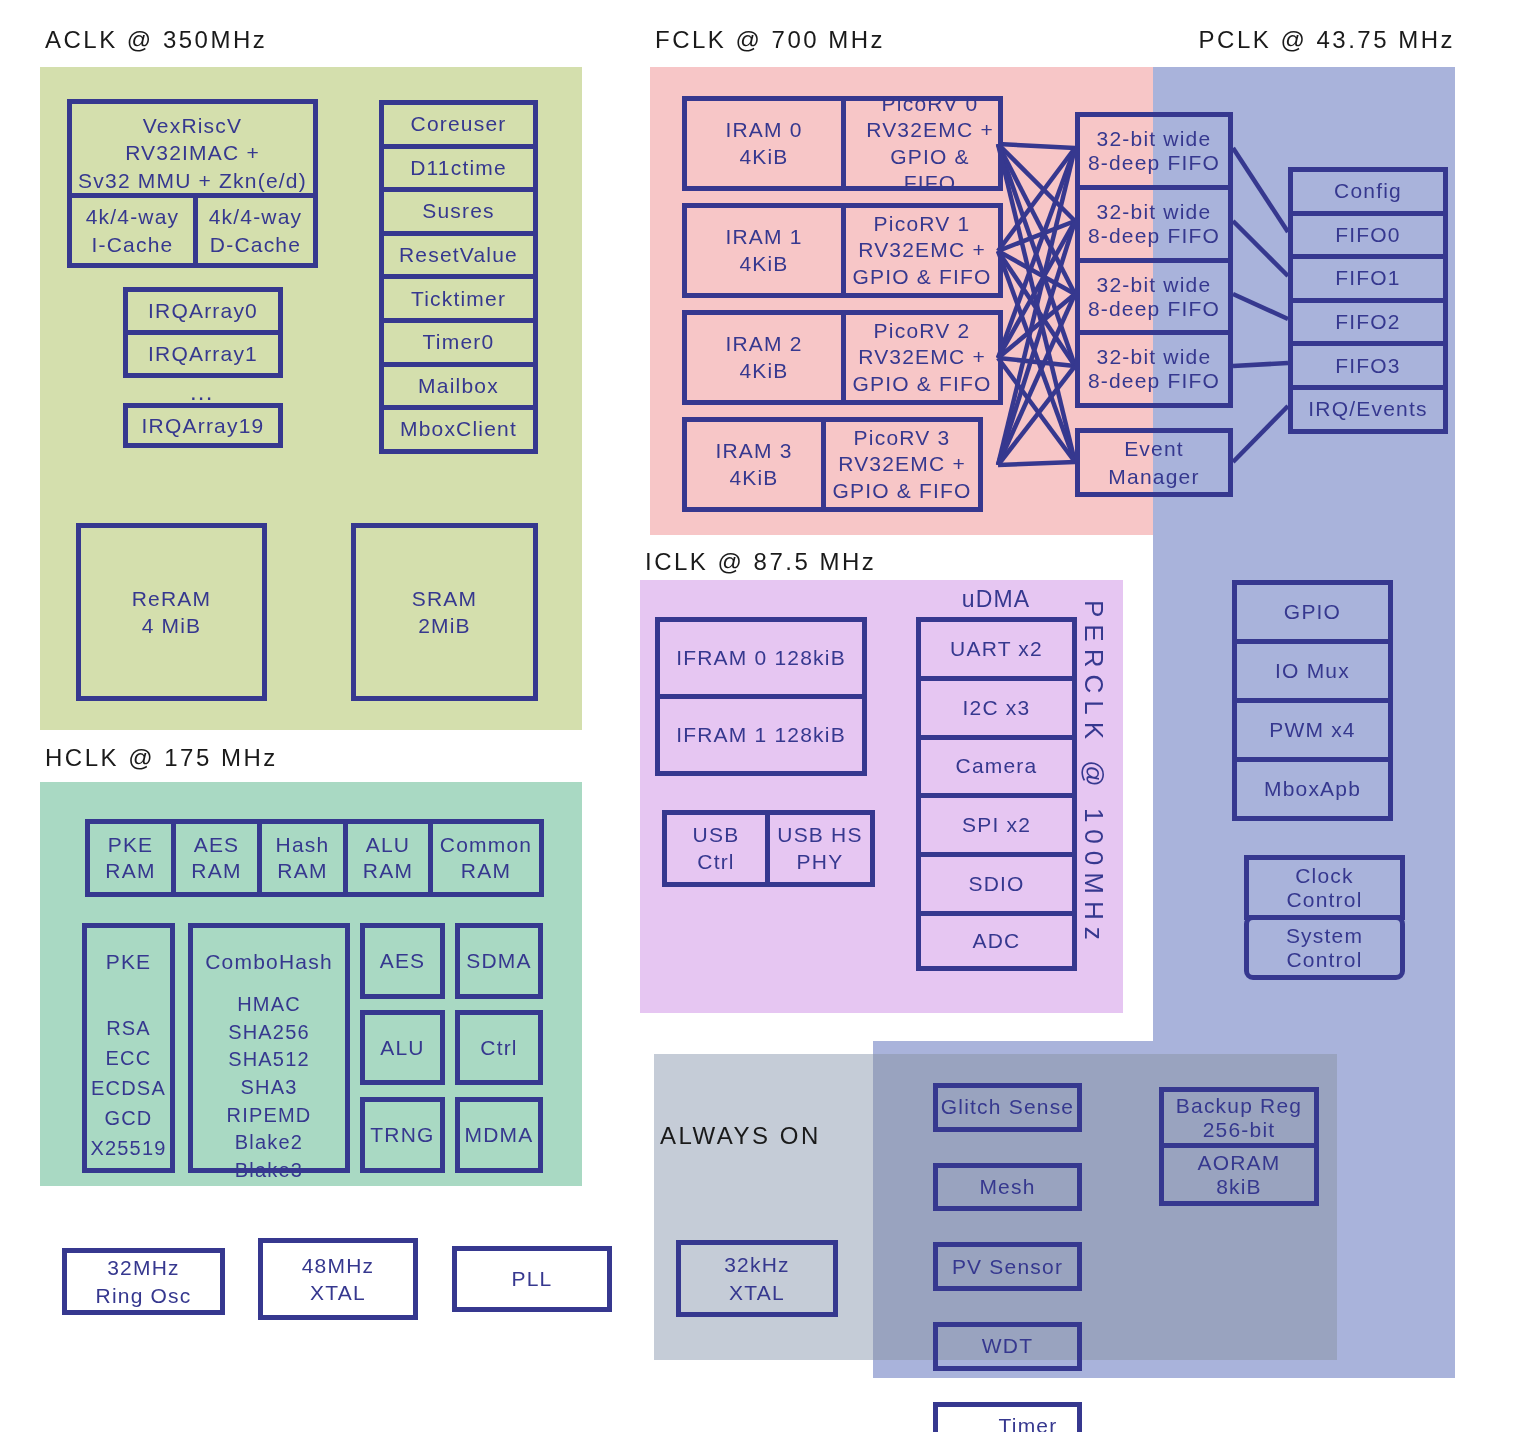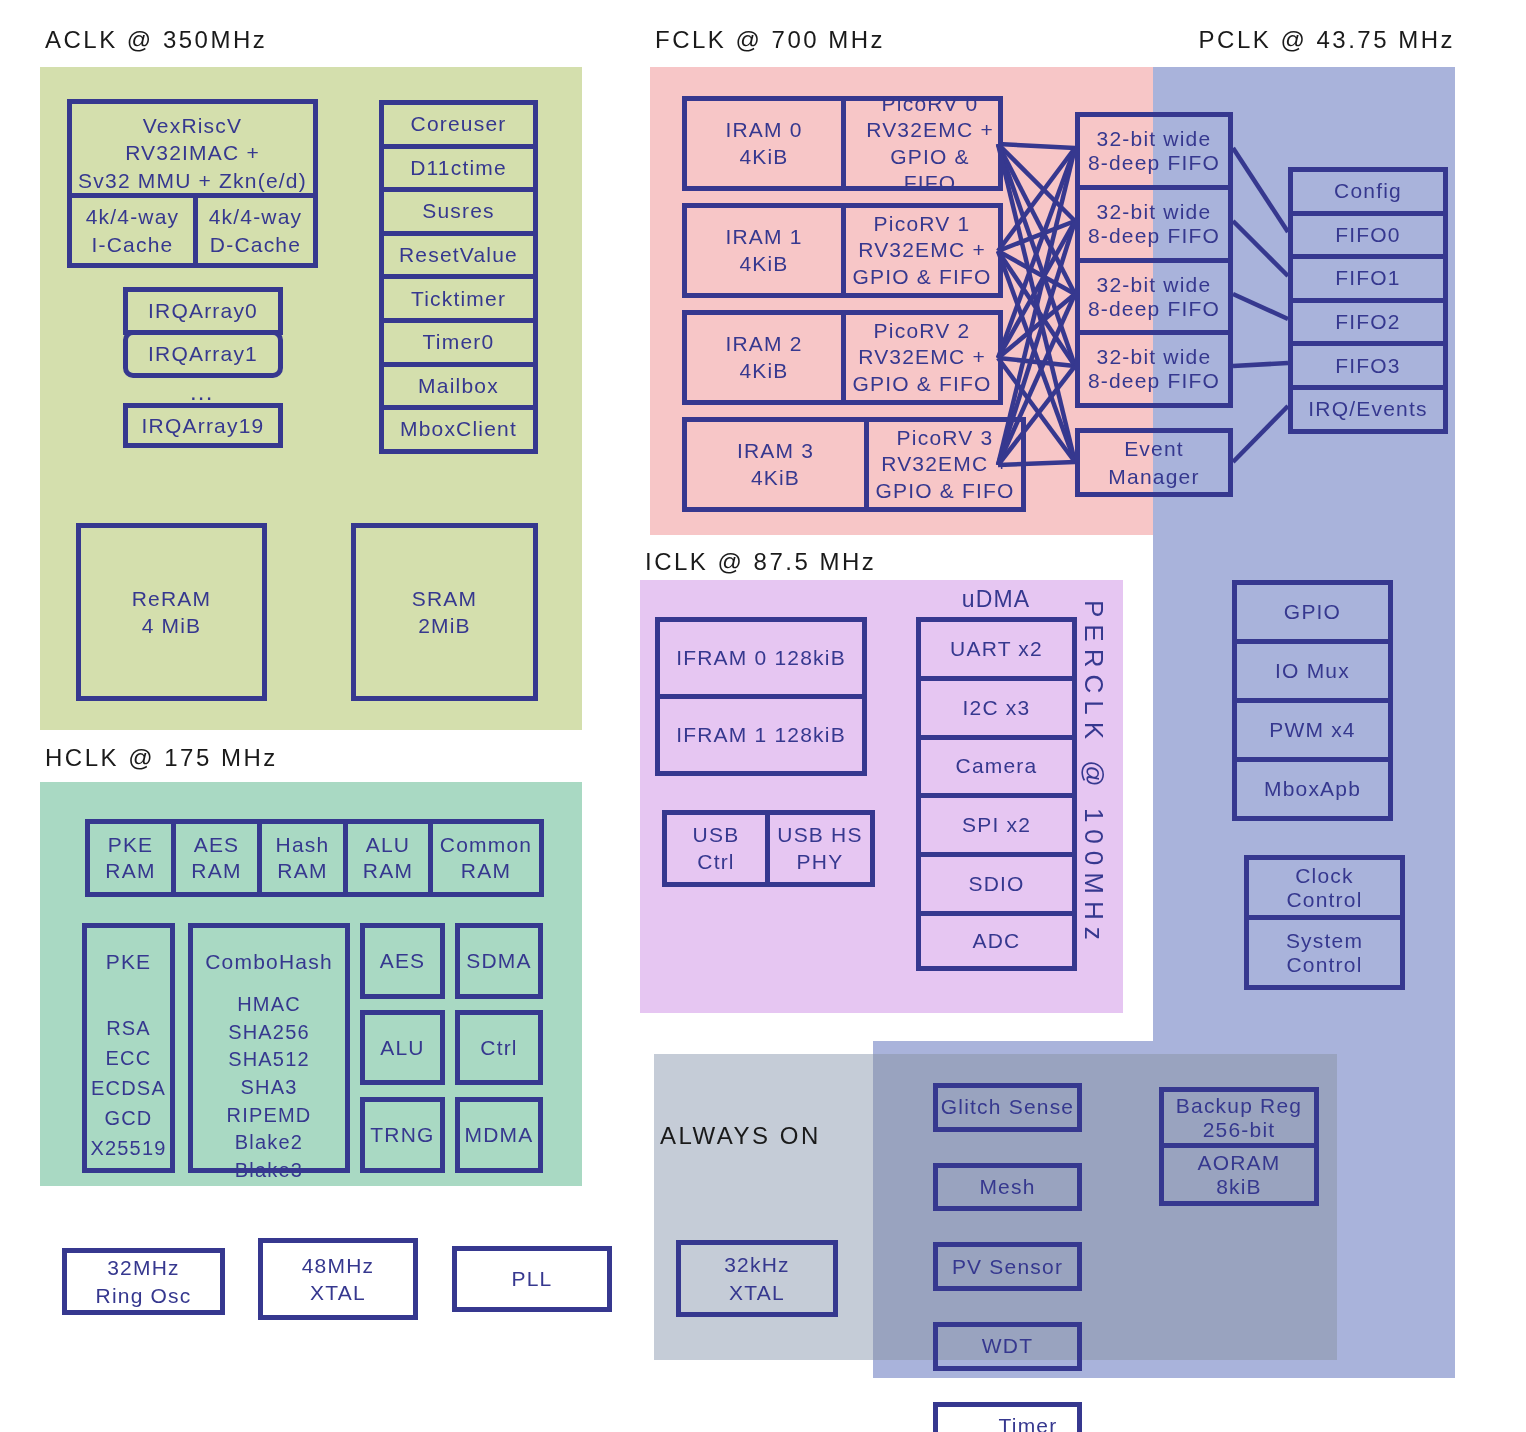--- a/index.html
+++ b/index.html
@@ -87,21 +87,21 @@
 RV32IMAC +
 Sv32 MMU + Zkn(e/d)</span>
 </div>
 <div class="box" style="left:67px;top:193px;width:131px;height:75px;">4k/4-way
 I-Cache</div>
 <div class="box" style="left:193px;top:193px;width:125px;height:75px;">4k/4-way
 D-Cache</div>
 
 <div class="stack" style="left:123px;top:287px;width:160px;">
   <div class="row" style="height:48px;">IRQArray0</div>
-  <div class="row" style="height:48px;border-radius:10px;">IRQArray1</div>
+  <div class="row" style="height:48px;">IRQArray1</div>
 </div>
 <div class="plain" style="left:190px;top:378px;font-size:24px;">...</div>
 <div class="box" style="left:123px;top:403px;width:160px;height:45px;">IRQArray19</div>
 
 <div class="stack" style="left:379px;top:100px;width:159px;">
   <div class="row" style="height:48.6px;">Coreuser</div>
   <div class="row" style="height:48.6px;">D11ctime</div>
   <div class="row" style="height:48.6px;">Susres</div>
   <div class="row" style="height:48.6px;">ResetValue</div>
   <div class="row" style="height:48.6px;">Ticktimer</div>
@@ -130,21 +130,21 @@
 GPIO &amp; FIFO</div>
 </div>
 <div class="hstack" style="left:682px;top:310px;">
   <div class="cell" style="width:164px;height:95px;">IRAM 2
 4KiB</div>
   <div class="cell" style="width:162px;height:95px;">PicoRV 2
 RV32EMC +
 GPIO &amp; FIFO</div>
 </div>
 <div class="hstack" style="left:682px;top:417px;">
-  <div class="cell" style="width:187px;height:95px;">IRAM 3
+  <div class="cell" style="width:144px;height:95px;">IRAM 3
 4KiB</div>
   <div class="cell" style="width:162px;height:95px;">PicoRV 3
 RV32EMC +
 GPIO &amp; FIFO</div>
 </div>
 
 <div class="stack" style="left:1075px;top:112px;width:158px;">
   <div class="row" style="height:78px;">32-bit wide
 8-deep FIFO</div>
   <div class="row" style="height:78px;">32-bit wide
@@ -168,21 +168,21 @@
 
 <div class="stack" style="left:1232px;top:580px;width:161px;">
   <div class="row" style="height:64px;">GPIO</div>
   <div class="row" style="height:64px;">IO Mux</div>
   <div class="row" style="height:64px;">PWM x4</div>
   <div class="row" style="height:64px;">MboxApb</div>
 </div>
 <div class="stack" style="left:1244px;top:855px;width:161px;">
   <div class="row" style="height:65px;">Clock
 Control</div>
-  <div class="row" style="height:75px;">System
+  <div class="row" style="height:65px;border-radius:9px;">System
 Control</div>
 </div>
 
 <div class="plain" style="left:996px;top:586px;transform:translateX(-50%);font-size:23px;">uDMA</div>
 
 <div class="stack" style="left:655px;top:617px;width:212px;">
   <div class="row" style="height:82px;">IFRAM 0 128kiB</div>
   <div class="row" style="height:82px;">IFRAM 1 128kiB</div>
 </div>
 

